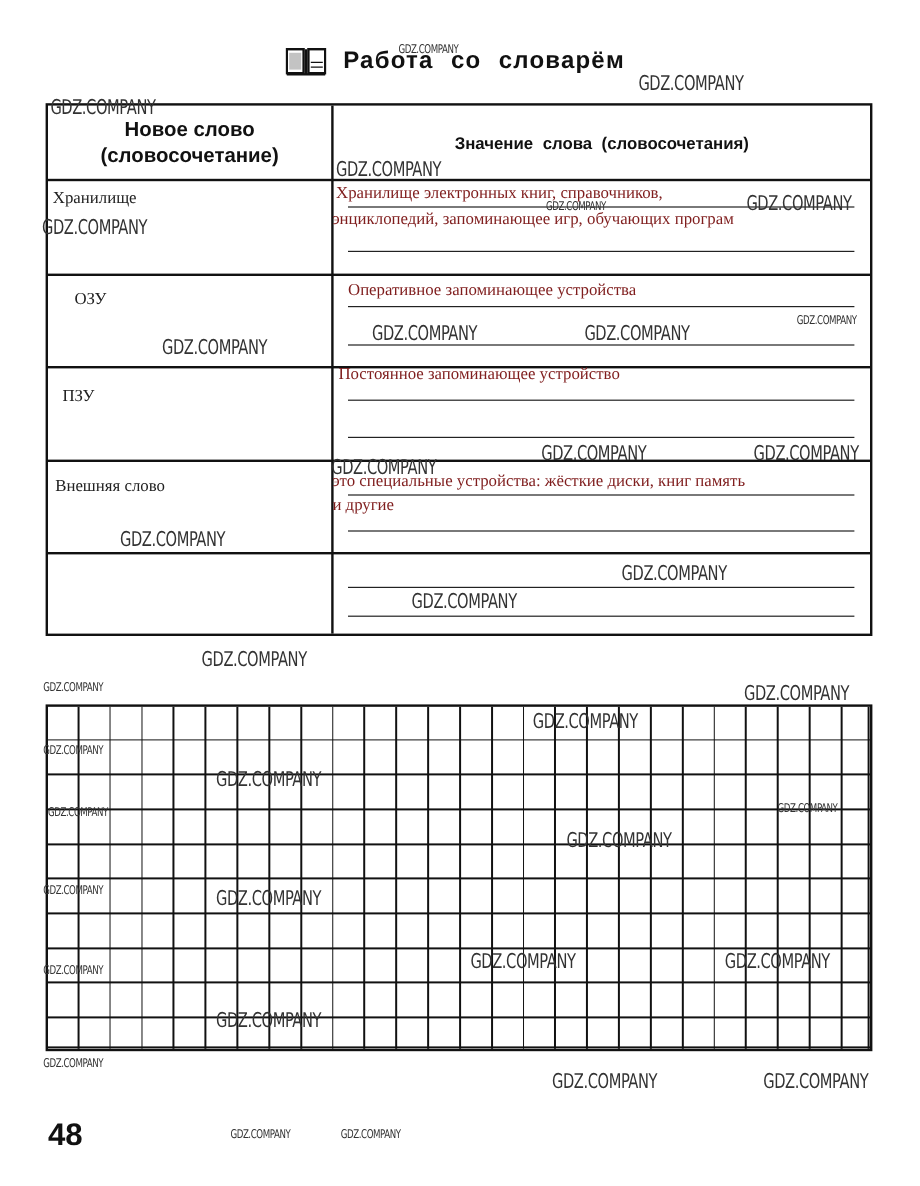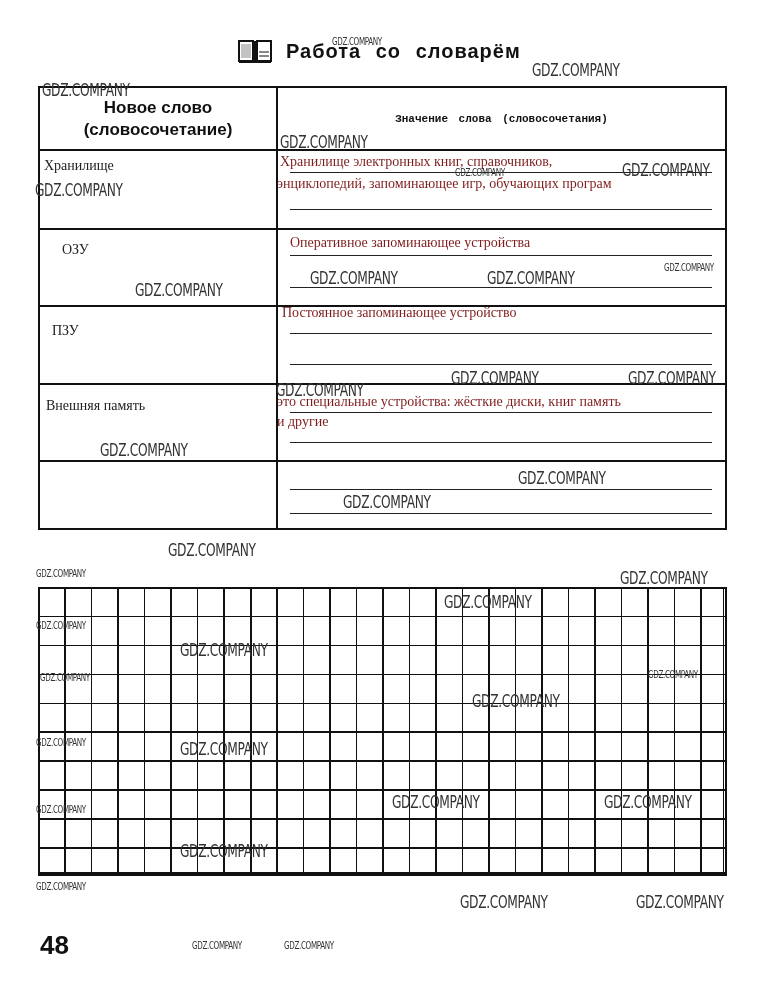--- a/index.html
+++ b/index.html
@@ -8,21 +8,21 @@
   
   .title-wrap { position:absolute; left:238px; top:36px; height:30px; display:flex; align-items:center; }
   .book-icon { width:34px; height:26px; margin-right:14px; }
   .title { font-family:"Liberation Sans", sans-serif; font-weight:bold; font-size:20px; letter-spacing:1px; word-spacing:8px; color:#111; }
 
   
   .vtable { position:absolute; left:38px; top:86px; width:689px; height:444px; border:2px solid #111; box-sizing:border-box; }
   .vdivider { position:absolute; left:236px; top:0; bottom:0; border-left:2px solid #111; }
   .hline { position:absolute; left:0; right:0; border-top:2px solid #111; }
   .head-left { position:absolute; left:0; top:0; width:236px; height:62px; display:flex; flex-direction:column; align-items:center; justify-content:center; font-family:"Liberation Sans", sans-serif; font-weight:bold; font-size:17px; line-height:22px; text-align:center; }
-  .head-right { position:absolute; left:238px; top:0; right:0; height:62px; display:flex; align-items:center; justify-content:center; font-family:Liberation Mono, monospace; font-weight:bold; font-size:11px; box-sizing:border-box; word-spacing:4px; }
+  .head-right { position:absolute; left:238px; top:0; right:0; height:62px; display:flex; align-items:center; justify-content:center; font-family:Liberation Sans, sans-serif; font-weight:bold; font-size:14px; box-sizing:border-box; word-spacing:4px; }
   .term { position:absolute; font-size:14px; color:#222; }
   .def { position:absolute; font-size:14px; color:#7f1d1d; white-space:nowrap; }
   .wline { position:absolute; border-top:1.5px solid #222; height:0; }
 
   
   .grid { position:absolute; left:38px; top:587px; width:689px; height:289px; box-sizing:border-box; border:2px solid #111;
     background-image:
       repeating-linear-gradient(to right, #111 0, #111 1.5px, transparent 1.5px, transparent 26.5px),
       repeating-linear-gradient(to bottom, #111 0, #111 1.5px, transparent 1.5px, transparent 28.9px);
     background-position: -2px -2px; }
@@ -80,21 +80,21 @@
   </div>
 
   <div>
     <span class="term" style="left:12px; top:235px">ПЗУ</span>
     <span class="def" style="left:242px; top:217px">Постоянное запоминающее устройство</span>
     <div class="wline" style="left:250px; width:422px; top:245px"></div>
     <div class="wline" style="left:250px; width:422px; top:276px"></div>
   </div>
 
   <div>
-    <span class="term" style="left:6px; top:310px">Внешняя память</span>
+    <span class="term" style="left:6px; top:310px">Внешняя слово</span>
     <span class="def" style="left:237px; top:306px">это специальные устройства: жёсткие диски, книг память</span>
     <div class="wline" style="left:250px; width:422px; top:324px"></div>
     <span class="def" style="left:237px; top:326px">и другие</span>
     <div class="wline" style="left:250px; width:422px; top:354px"></div>
   </div>
 
   <div>
     <div class="term" style="left:0; top:374px; width:234px; height:66px"></div>
     <div class="wline" style="left:250px; width:422px; top:401px"></div>
     <div class="wline" style="left:250px; width:422px; top:425px"></div>

